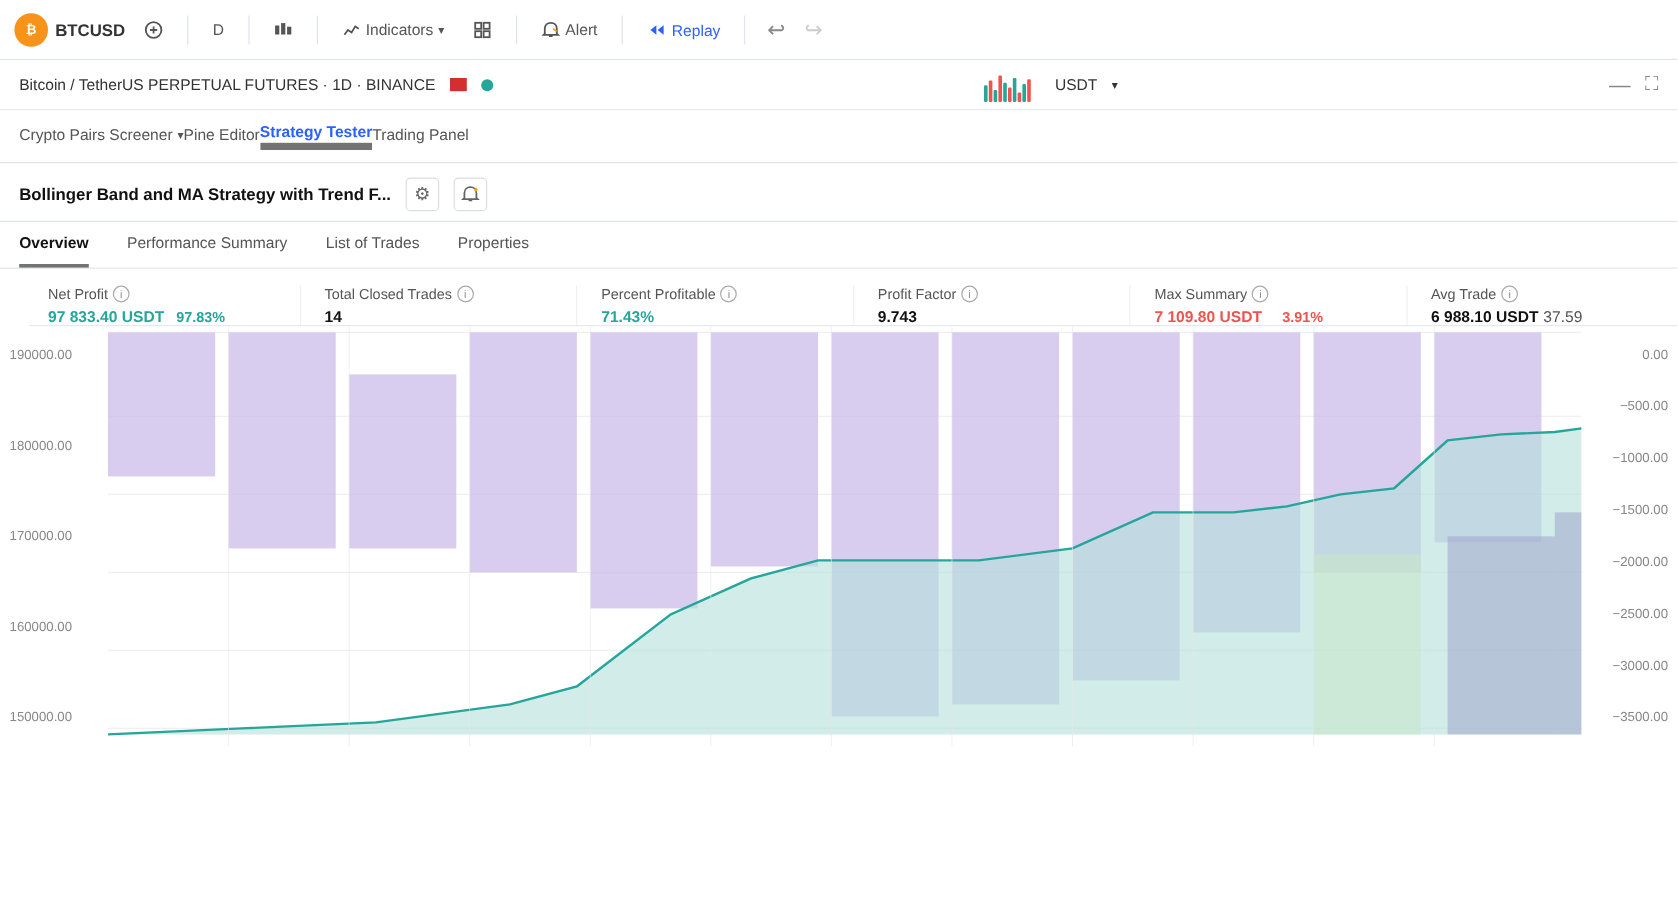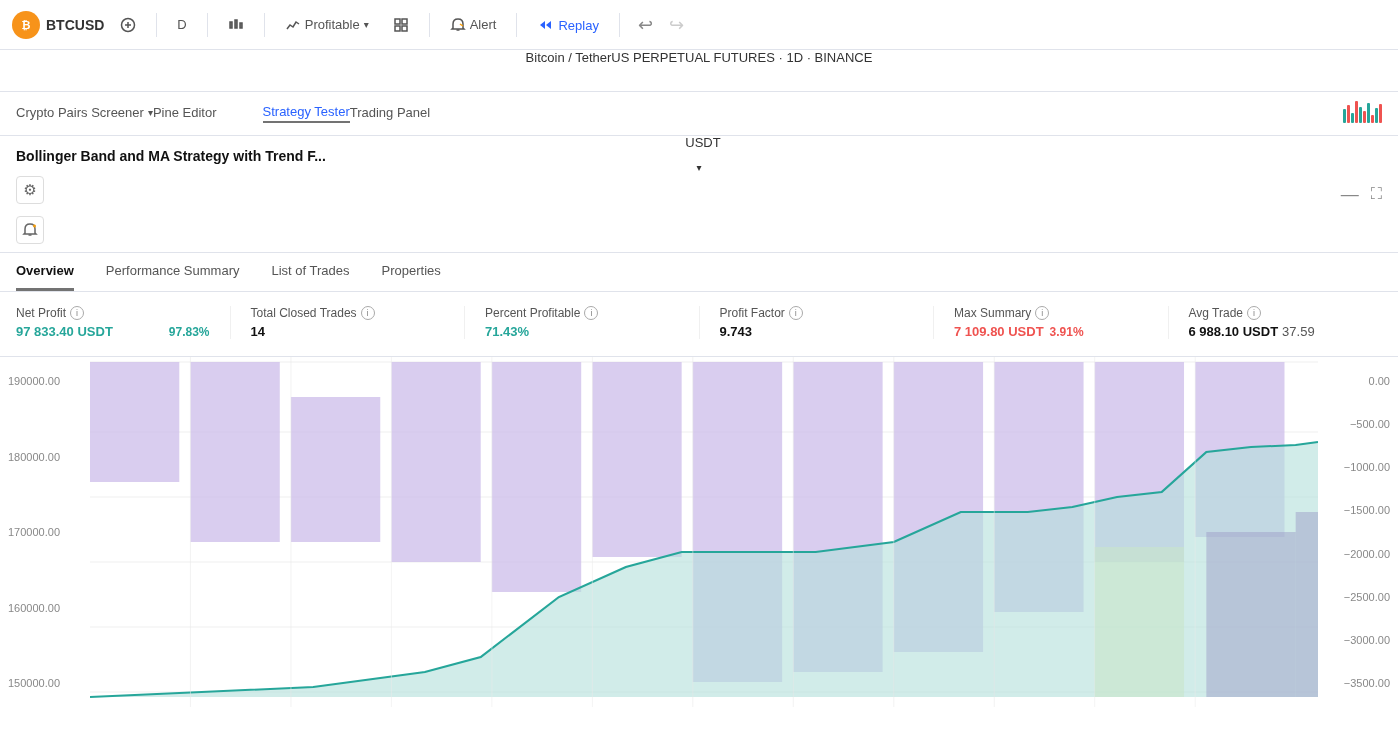--- a/index.html
+++ b/index.html
@@ -31,46 +31,45 @@
       color: #2962ff; font-weight: 500; padding: 4px 8px; cursor: pointer;
     }
     .undo-redo { display: flex; gap: 4px; color: #888; }
     .undo-redo span { cursor: pointer; font-size: 18px; color: #888; padding: 2px 6px; }
 
     
     .chart-header {
       display: flex; align-items: center; height: 42px;
       border-bottom: 1px solid #e0e3eb; padding: 0 16px; gap: 12px;
       background: #fff;
-      flex-direction: column;
     }
     .chart-title { font-size: 13px; font-weight: 500; color: #333; }
     .flag-icon { display: inline-block; width: 16px; height: 12px; background: #d32f2f; }
     .green-dot { width: 10px; height: 10px; border-radius: 50%; background: #26a69a; display: inline-block; }
     .mini-chart { display: flex; align-items: flex-end; gap: 1px; height: 28px; margin-left: auto; }
     .mini-bar { width: 3px; background: #ef5350; border-radius: 1px; }
     .mini-bar.up { background: #26a69a; }
 
     
     .panel-tabs {
       display: flex; align-items: center; height: 44px;
       border-bottom: 1px solid #e0e3eb; padding: 0 16px; 
       background: #fff;
     }
     .panel-tab {
       font-size: 13px; color: #555; cursor: pointer; padding-bottom: 2px;
       display: flex; align-items: center; gap: 4px;
     }
-    .panel-tab.active { color: #2962ff; border-bottom: 2px solid #737373; font-weight: 400; margin-left: 46px; }
+    .panel-tab.active { color: #2962ff; border-bottom: 6px solid #737373; font-weight: 700; }
     .panel-tab-chevron { font-size: 10px; }
 
     
     .strategy-section {
       padding: 12px 16px 8px; border-bottom: 1px solid #e0e3eb;
-      display: flex; align-items: flex-start; gap: 12px; flex-direction: column;
+      display: flex; align-items: center; gap: 12px;
     }
     .strategy-name { font-weight: 700; font-size: 14px; color: #111; }
     .strategy-icon-btn {
       width: 28px; height: 28px; border-radius: 4px; border: 1px solid #ddd;
       display: flex; align-items: center; justify-content: center; cursor: pointer;
       color: #666; font-size: 15px;
     }
 
     
     .strategy-tabs {
@@ -78,22 +77,22 @@
       border-bottom: 1px solid #e0e3eb; background: #fff;
     }
     .stab {
       font-size: 13px; color: #555; padding: 10px 0; cursor: pointer;
       border-bottom: 2px solid transparent;
     }
     .stab.active { color: #111; font-weight: 600; border-bottom: 3px solid #737373; }
 
     
     .metrics-row {
-      display: flex; align-items: flex-start; padding: 14px 16px 17px;
-      border-bottom: 1px solid #e0e3eb; gap: 0; background: #fff;
+      display: flex; align-items: flex-start; padding: 14px 16px 0;
+      border-bottom: 1px solid #e0e3eb; gap: 0; background: #fff; margin-left: 24px;
     }
     .metric-item {
       flex: 1; padding-right: 20px; border-right: 1px solid #f0f0f0;
       margin-right: 20px;
     }
     .metric-item:last-child { border-right: none; padding-right: 0; margin-right: 0; }
     .metric-label {
       font-size: 12px; color: #555; font-weight: 500; display: flex; align-items: center; gap: 4px; margin-bottom: 4px;
     }
     .info-circle {
@@ -153,21 +152,21 @@
         <line x1="3" y1="5" x2="3" y2="11"></line>
         <line x1="8" y1="3" x2="8" y2="11"></line>
         <line x1="13" y1="6" x2="13" y2="11"></line>
       </svg>
   </button>
   <div class="toolbar-divider"></div>
   <button class="toolbar-btn">
     <svg viewBox="0 0 16 16" fill="none" stroke="currentColor" stroke-width="1.5">
         <path d="M2 12 L5 8 L8 10 L11 5 L14 7"></path>
       </svg>
-    <span>Profitable</span>
+    <span>Indicators</span>
     <span style="font-size:10px;">▾</span>
   </button>
   <button class="toolbar-btn">
     <svg viewBox="0 0 16 16" fill="none" stroke="currentColor" stroke-width="1.5">
         <rect x="2" y="2" width="5" height="5"></rect>
         <rect x="9" y="2" width="5" height="5"></rect>
         <rect x="2" y="9" width="5" height="5"></rect>
         <rect x="9" y="9" width="5" height="5"></rect>
       </svg>
   </button>
@@ -257,21 +256,21 @@
   <div class="stab">Properties</div>
 </div>
 
 <div class="metrics-row">
 
   <div class="metric-item">
     <div class="metric-label">
       <span>Net Profit</span>
       <span class="info-circle">i</span>
     </div>
-    <div style="display:flex;align-items:baseline;gap:4px;justify-content:space-between;">
+    <div style="display:flex;align-items:baseline;gap:4px;">
       <span class="metric-value green">97 833.40 USDT</span>
       <span class="metric-pct">97.83%</span>
     </div>
   </div>
 
   <div class="metric-item">
     <div class="metric-label">
       <span>Total Closed Trades</span>
       <span class="info-circle">i</span>
     </div>
@@ -298,21 +297,21 @@
     <div>
       <span class="metric-value">9.743</span>
     </div>
   </div>
 
   <div class="metric-item">
     <div class="metric-label">
       <span>Max Summary</span>
       <span class="info-circle">i</span>
     </div>
-    <div style="display:flex;align-items:baseline;gap:0;">
+    <div style="display:flex;align-items:baseline;gap:11px;">
       <span class="metric-value red">7 109.80 USDT</span>
       <span class="metric-pct red">3.91%</span>
     </div>
   </div>
 
   <div class="metric-item">
     <div class="metric-label">
       <span>Avg Trade</span>
       <span class="info-circle">i</span>
     </div>

